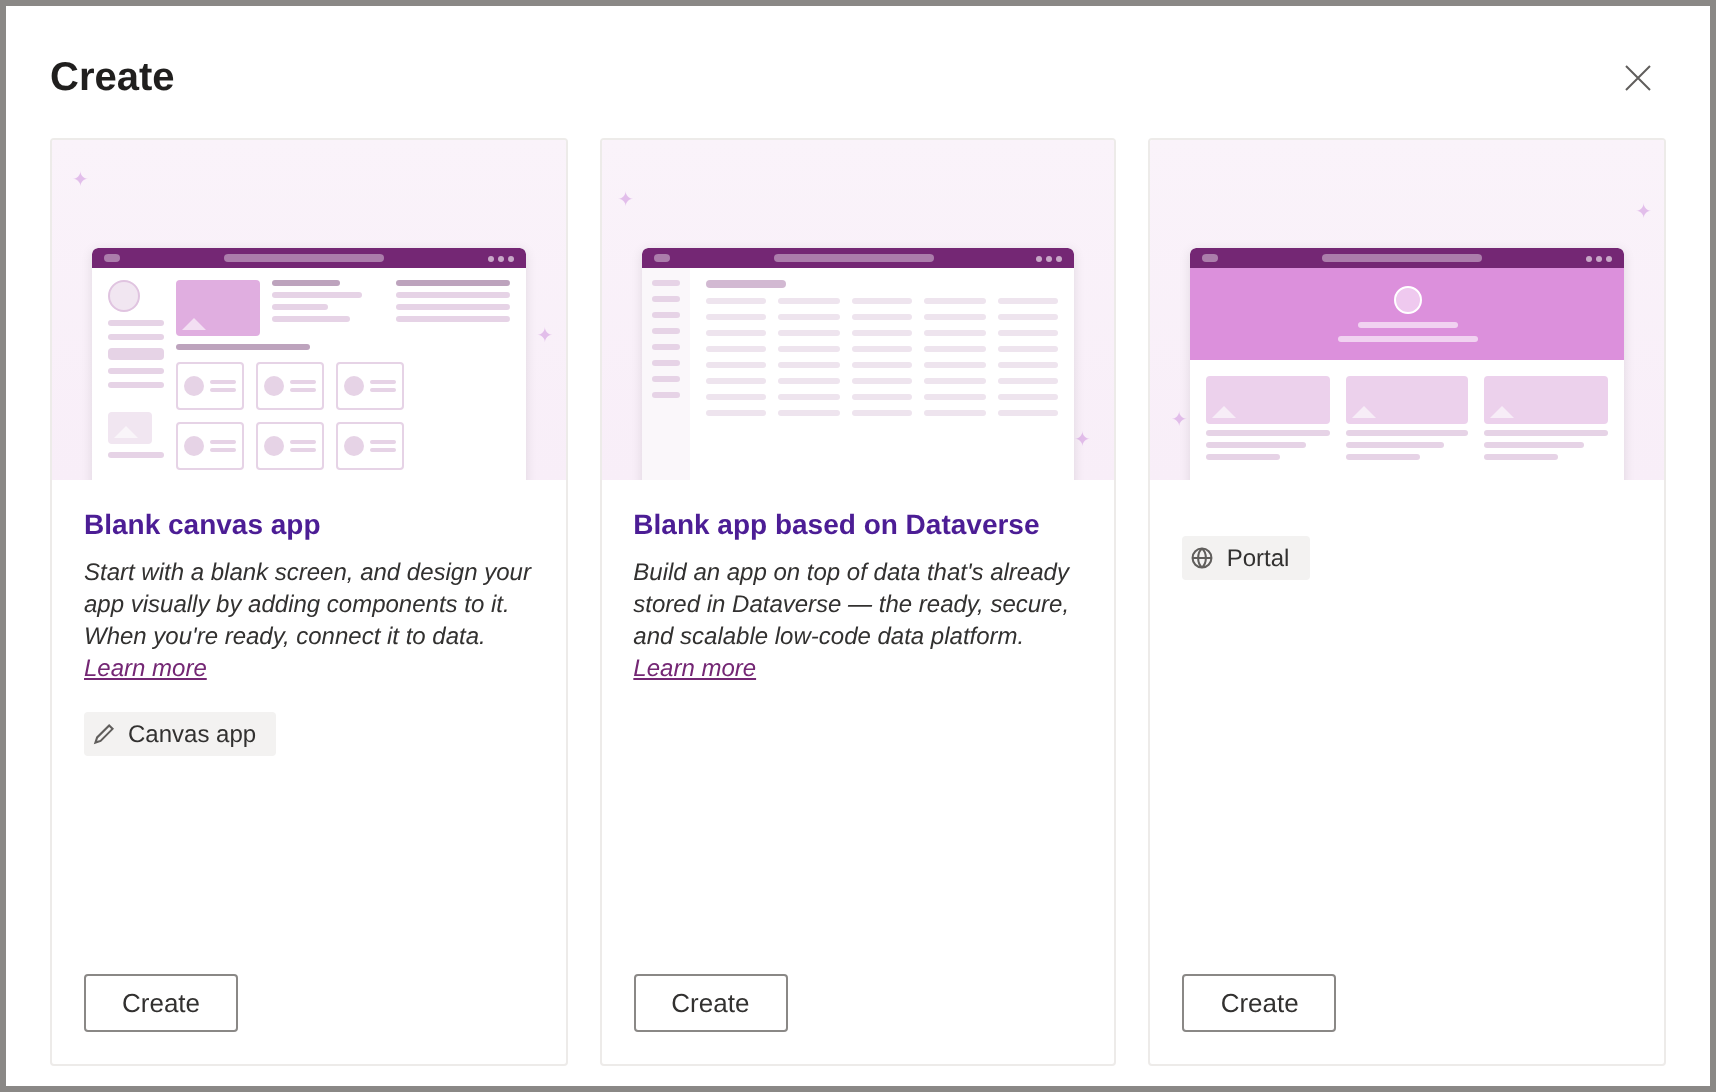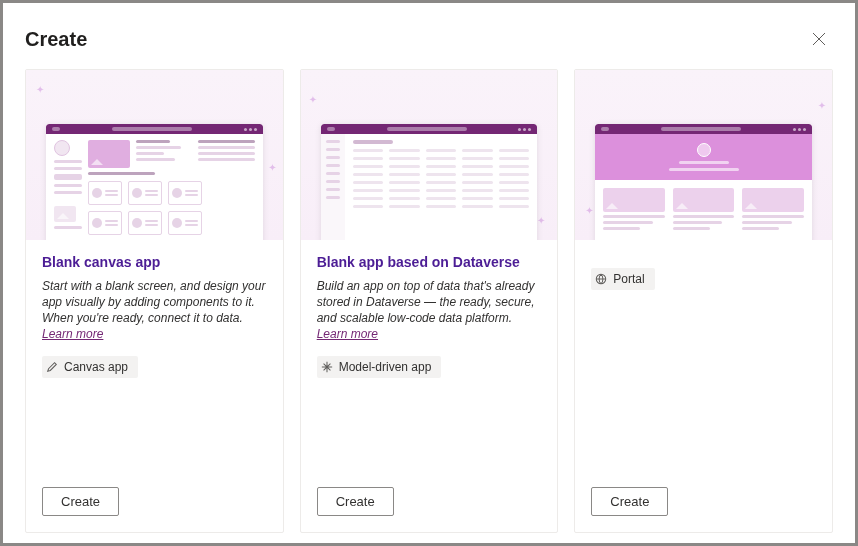--- a/index.html
+++ b/index.html
@@ -382,26 +382,20 @@
             </div>
           </div>
         </div>
       </div>
       <div class="card-body">
         <div class="card-title">Blank app based on Dataverse</div>
         <div class="card-desc">
           <span>Build an app on top of data that's already stored in Dataverse — the ready, secure, and scalable low-code data platform.</span>
           <a class="learn-more">Learn more</a>
         </div>
-        <div class="badge">
-          <svg viewBox="0 0 14 14">
-              <path d="M7 1 L7 13 M1 7 L13 7 M3 3 L11 11 M11 3 L3 11"></path>
-            </svg>
-          <span>Model-driven app</span>
-        </div>
         <div class="spacer"></div>
         <button class="create-btn">Create</button>
       </div>
     </div>
 
     <div class="card">
       <div class="card-thumb">
         <span class="sparkle" style="top:30px; right:6px;">✦</span>
         <span class="sparkle" style="bottom:24px; left:10px;">✦</span>
         <div class="thumb-window">

